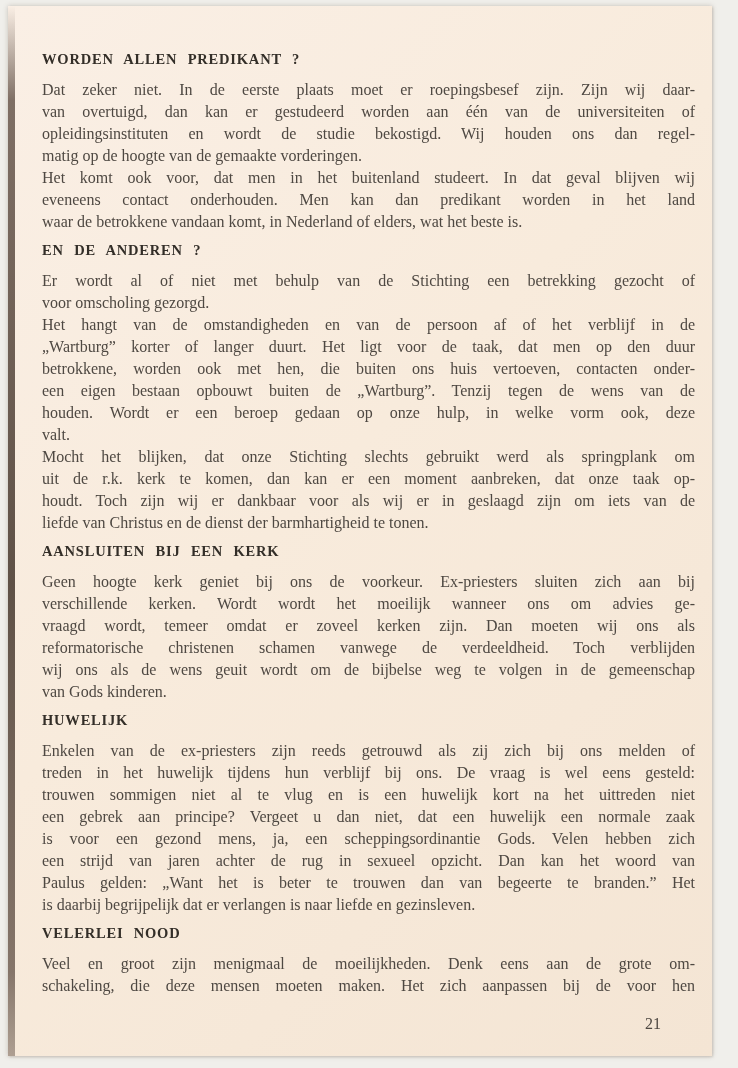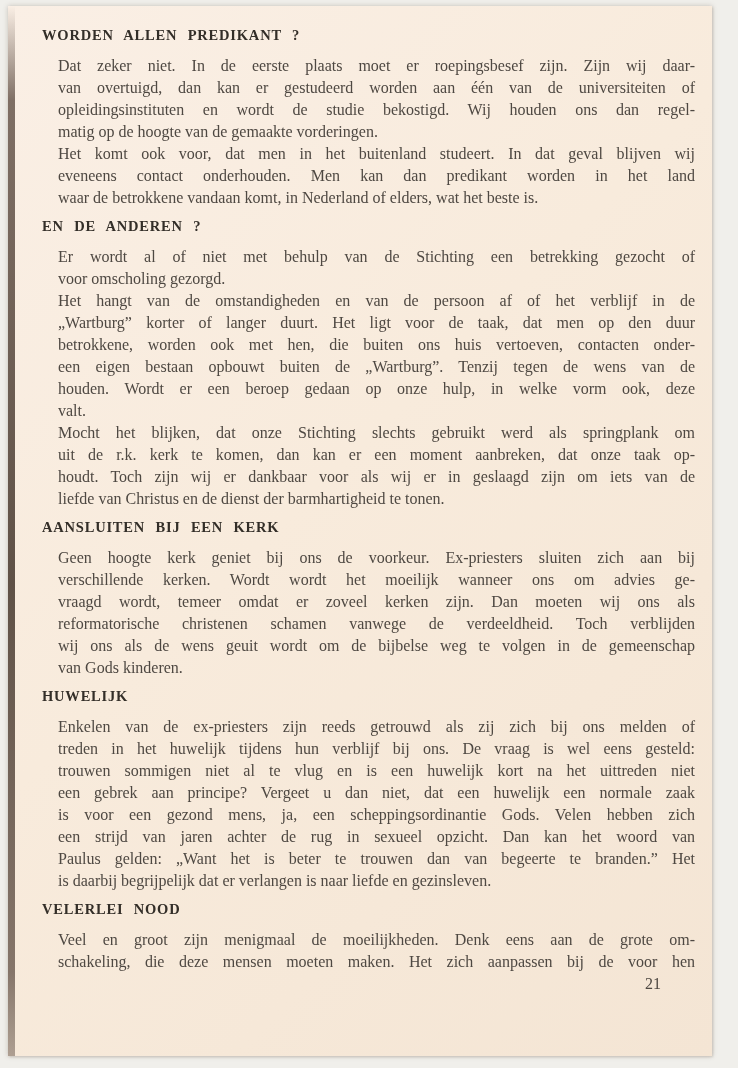--- a/index.html
+++ b/index.html
@@ -31,51 +31,50 @@
     background:linear-gradient(to bottom,
       rgba(85,68,58,0) 0%,
       rgba(85,68,58,0.25) 3%,
       rgba(85,68,58,0.75) 9%,
       rgba(68,54,44,0.85) 55%,
       rgba(85,68,58,0.7) 92%,
       rgba(85,68,58,0.45) 100%);
   }
   .content{
     position:absolute;
-    left:34px;top:0;
+    left:34px;top:8px;
     width:653px;
-    padding-top:12px;
+    padding-top:28px;
     color:var(--body-text);
     font-size:16px;
     line-height:22px;
   }
   .section-heading{
     font-size:14.5px;
     font-weight:bold;
     color:var(--heading-text);
     letter-spacing:0.8px;
     word-spacing:6px;
     line-height:18px;
     margin:8px 0 11px 0;
   }
   .paragraph{margin:0;}
   .line{
     text-align:justify;
     text-align-last:justify;
     white-space:normal;
-    margin-left:16px;
   }
   .line.last{
     text-align-last:left;
   }
   .page-number{
     text-align:right;
     padding-right:34px;
     line-height:22px;
-    margin-top:0;
+    margin-top:16px;
   }
 </style>
 </head>
 <body>
 
 <div class="paper">
   <div class="content">
 
   <section>
         <h2 class="section-heading">WORDEN ALLEN PREDIKANT ?</h2>

